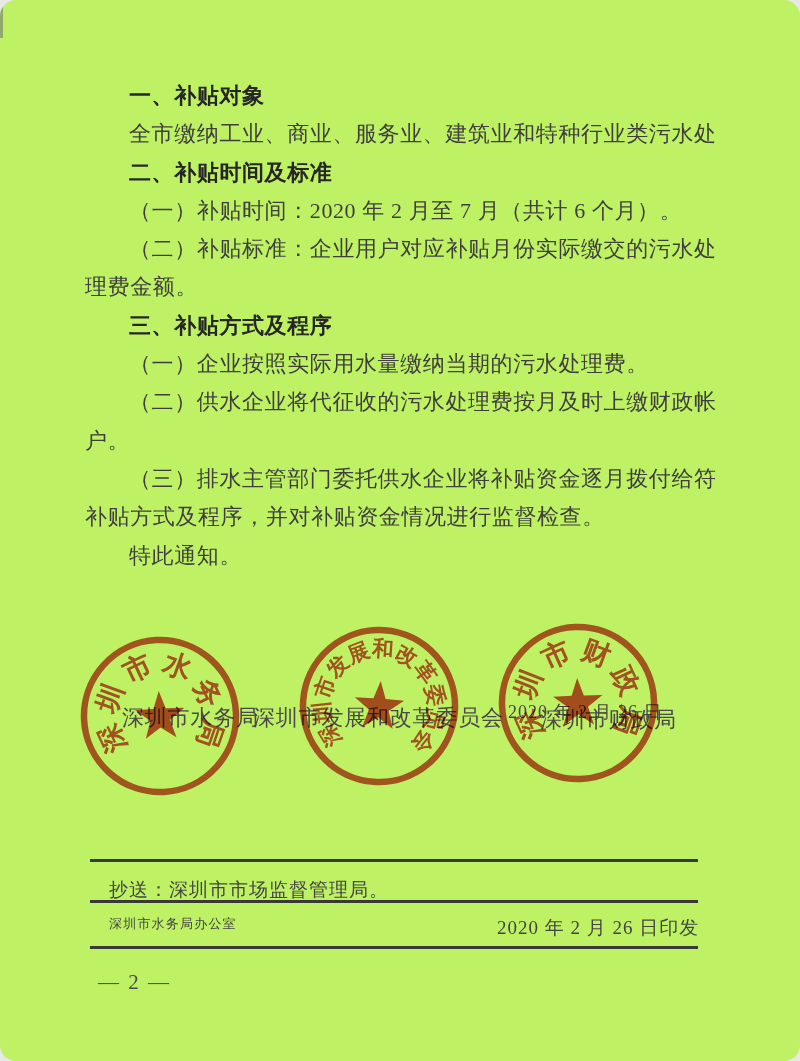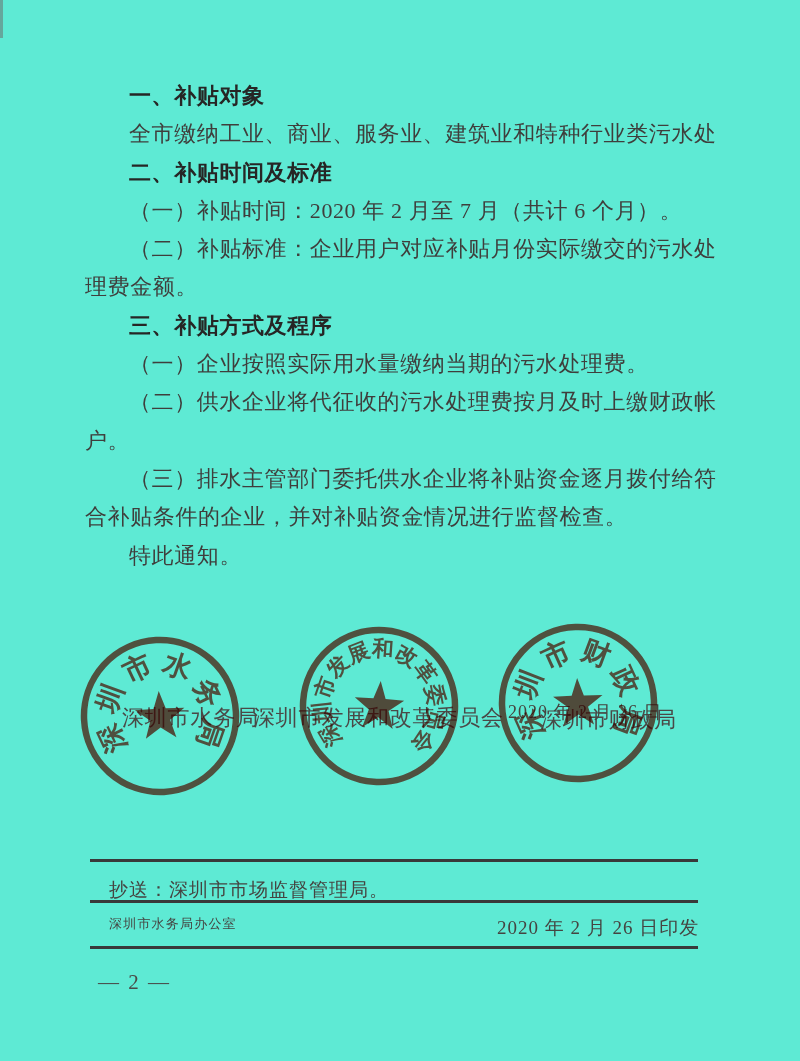--- a/index.html
+++ b/index.html
@@ -1,23 +1,24 @@
 <!DOCTYPE html>
 <html><head>
 <meta charset="utf-8">
 <style>
   html,body { margin:0; padding:0; background:#e8e8e8; }
   .page {
     position: relative;
     width: 800px; height: 1061px;
     margin: 0 auto;
-    background: #5eead4;
+    background: #bef264;
     overflow: hidden;
     font-family: "Liberation Serif", serif;
     color: #3f3e3c;
+    border-radius: 16px;
   }
   .scan-mark {
     position:absolute; left:0; top:0; width:3px; height:38px;
     background:#6b6f6d; opacity:.55;
   }
   
   .doc-body {
     position:absolute; left:85px; top:77px; width:640px;
   }
   .body-line {
@@ -61,21 +62,21 @@
       <div class="body-line indent">全市缴纳工业、商业、服务业、建筑业和特种行业类污水处</div>
       <div class="body-line heading indent">二、补贴时间及标准</div>
       <div class="body-line indent">（一）补贴时间：2020 年 2 月至 7 月（共计 6 个月）。</div>
       <div class="body-line indent">（二）补贴标准：企业用户对应补贴月份实际缴交的污水处</div>
       <div class="body-line">理费金额。</div>
       <div class="body-line heading indent">三、补贴方式及程序</div>
       <div class="body-line indent">（一）企业按照实际用水量缴纳当期的污水处理费。</div>
       <div class="body-line indent">（二）供水企业将代征收的污水处理费按月及时上缴财政帐</div>
       <div class="body-line">户。</div>
       <div class="body-line indent">（三）排水主管部门委托供水企业将补贴资金逐月拨付给符</div>
-      <div class="body-line">合补贴条件的企业，并对补贴资金情况进行监督检查。</div>
+      <div class="body-line">补贴方式及程序，并对补贴资金情况进行监督检查。</div>
       <div class="body-line indent">特此通知。</div>
     </div>
 
   <span class="agency agency-1">深圳市水务局</span>
   <span class="agency agency-2">深圳市发展和改革委员会</span>
   <span class="agency agency-3">深圳市财政局</span>
 
   <span class="sig-date">2020 年 2 月 26 日</span>
 
   <div class="stamp stamp-1">

